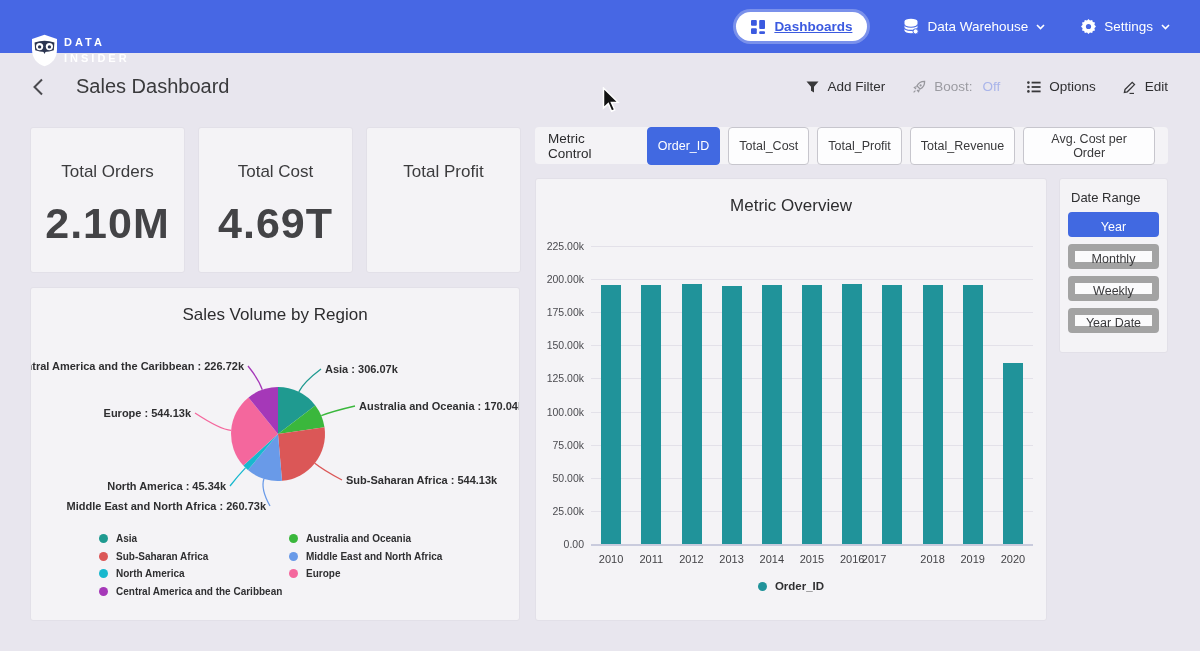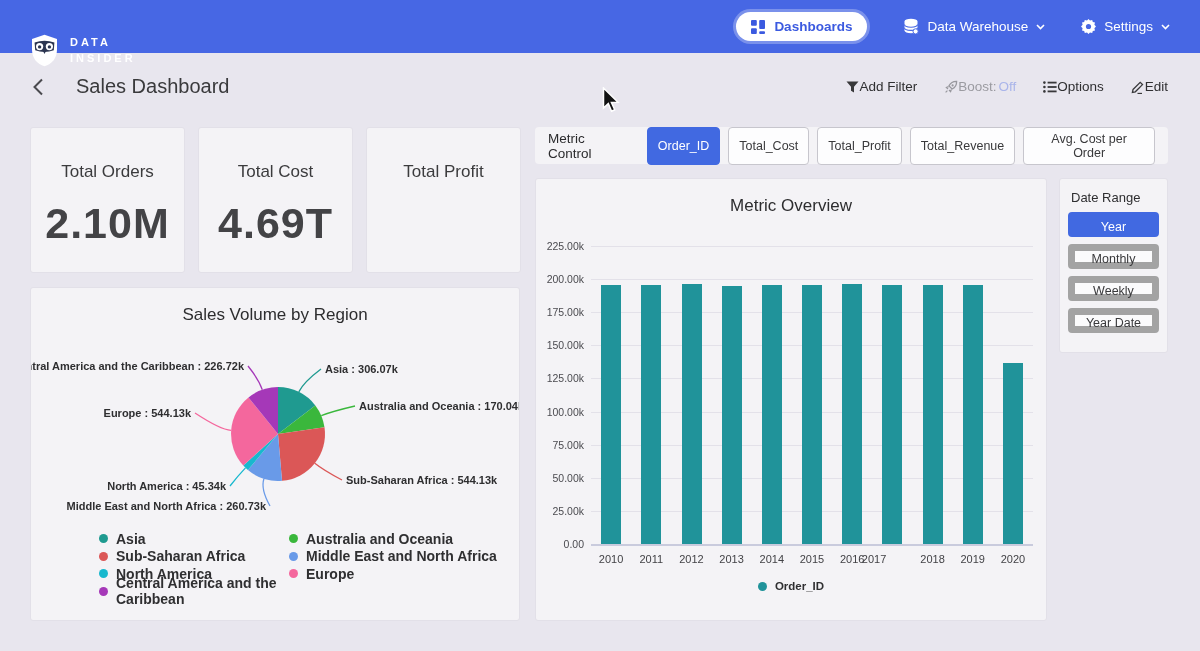--- a/index.html
+++ b/index.html
@@ -6,48 +6,48 @@
   html,body { margin:0; padding:0; }
   body {
     width:1200px; height:651px; position:relative; overflow:hidden;
     font-family:"Liberation Sans", sans-serif; background:#e8e6ee; color:#333;
   }
   
   .topnav {
     position:absolute; top:0; left:0; right:0; height:53px; background:#4767e4;
     display:flex; align-items:center; justify-content:space-between; padding:0 30px;
   }
-  .brand { display:flex; align-items:center; gap:11px;margin-top:47px; }
+  .brand { display:flex; align-items:center; gap:5px;margin-top:47px; }
   .brand-text { color:#fff; font-size:11px; font-weight:bold; letter-spacing:3px; line-height:1.5; }
   .nav-right { display:flex; align-items:center; gap:36px; }
   .pill {
     background:#fff; color:#3b5ae0; border:none; border-radius:17px; padding:7px 15px;
     display:flex; gap:9px; align-items:center; font-weight:bold; font-size:13.5px;
-    font-family:inherit; box-shadow:0 0 0 3px rgba(255,255,255,.28); cursor:pointer;
+    font-family:inherit; box-shadow:0 0 0 3px rgba(255,255,255,.28); cursor:pointer;text-decoration:underline;
   }
   .nav-item { display:flex; align-items:center; gap:8px; color:#fff; font-size:13.5px; cursor:pointer; }
   
   .page-header { position:absolute; top:53px; left:0; right:0; height:67px; display:flex; align-items:center; padding:0 32px; }
   .back-btn { background:none; border:none; padding:0; margin-right:24px; cursor:pointer; display:flex; }
   .page-title { font-size:20px; font-weight:500; color:#3a3a3c; margin:8px; }
   .header-actions { margin-left:auto; display:flex; gap:27px; align-items:center; font-size:13.5px; font-weight:500; color:#2f2f31; }
-  .h-action { display:flex; align-items:center; cursor:pointer; }
+  .h-action { display:flex; align-items:center; gap:8px; cursor:pointer; }
   .boost { color:#9b9ba1; }
   .boost-state { color:#aab5ea; margin-left:2px; }
   
   .card { position:absolute; background:#f4f3f6; border:1px solid #e2e0e8; border-radius:3px; }
   .kpi-card { width:155px; height:146px; top:127px; text-align:center; }
   .kpi-label { margin-top:34px; font-size:17px; font-weight:500; color:#3b3b3d; }
   .kpi-value { margin-top:17px; font-size:43px; font-weight:bold; letter-spacing:1px; color:#434346; }
   
   .pie-card { left:30px; top:287px; width:490px; height:334px; }
   .pie-title, .bar-title { position:absolute; top:17px; left:0; width:100%; text-align:center; font-size:17px; font-weight:500; color:#2d2d2f; }
   .pie-svg { position:absolute; left:0; top:0; }
   .pie-legend { position:absolute; left:68px; top:244px; display:grid; grid-template-columns:190px auto; row-gap:4.5px; }
-  .legend-item { display:flex; align-items:center; gap:8px; height:13px; font-size:14px; font-weight:bold; color:#2f2f31; cursor:pointer; }
+  .legend-item { display:flex; align-items:center; gap:8px; height:13px; font-size:10px; font-weight:bold; color:#2f2f31; cursor:pointer; }
   .legend-dot { width:9px; height:9px; border-radius:50%; flex:none; }
   
   .metric-bar { position:absolute; left:535px; top:127px; width:633px; height:37px; background:#f4f3f6; border-radius:4px;
                 display:flex; align-items:center; padding:0 13px; gap:8px; }
   .metric-label { font-size:13.5px; color:#2b2b2d; margin-right:7px; }
   .chip { background:#fdfdfe; border:1px solid #c7c6cd; border-radius:4px; padding:4px 10px; font-size:12.5px;
           color:#39393b; font-family:inherit; cursor:pointer; }
   .chip.active { background:#4169e1; border-color:#4169e1; color:#fff; }
   
   .bar-card { left:535px; top:178px; width:512px; height:443px; }

